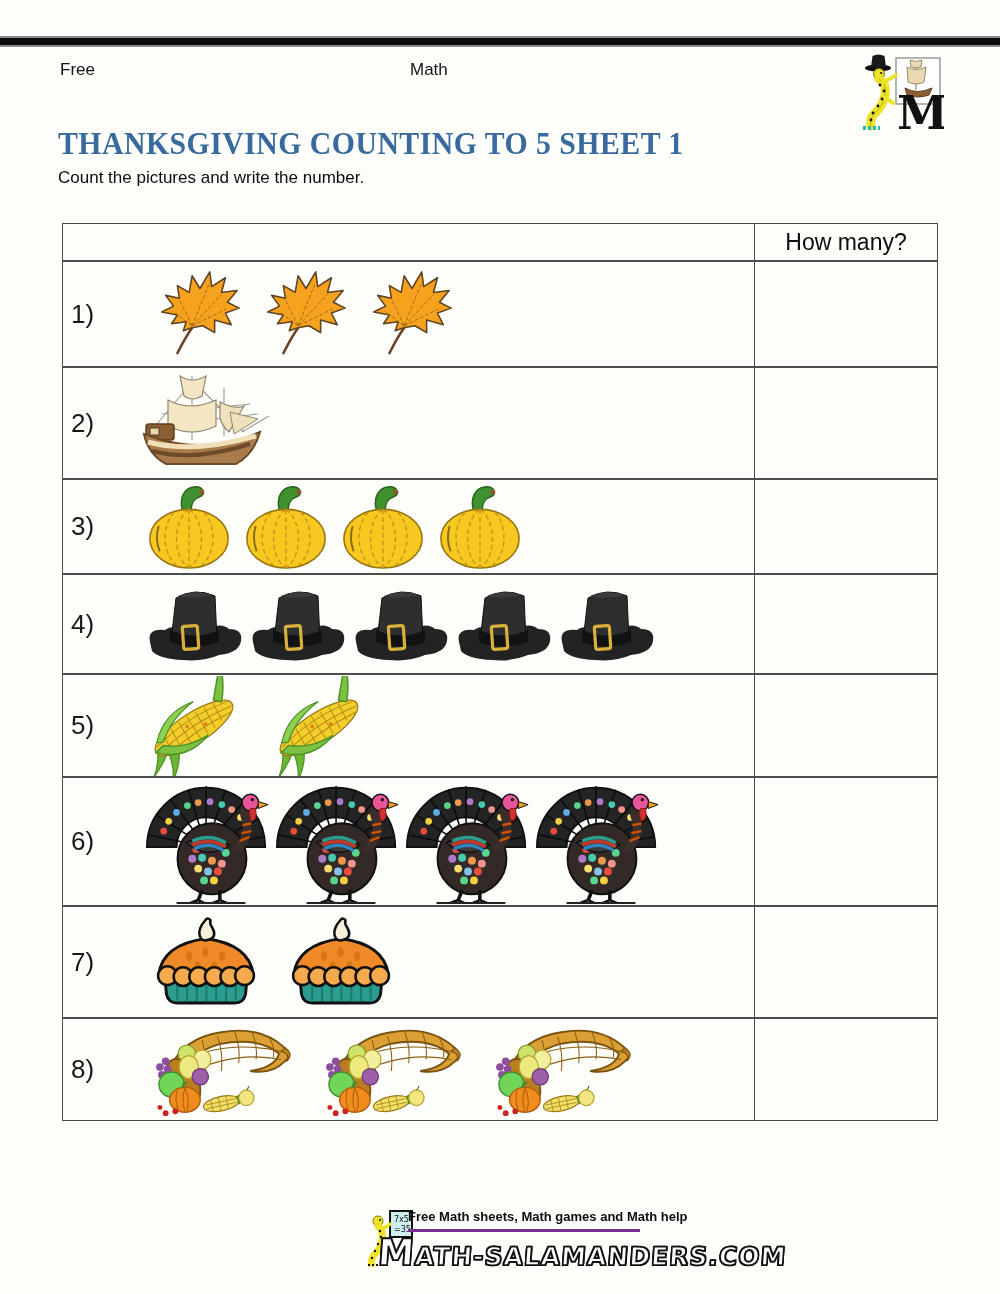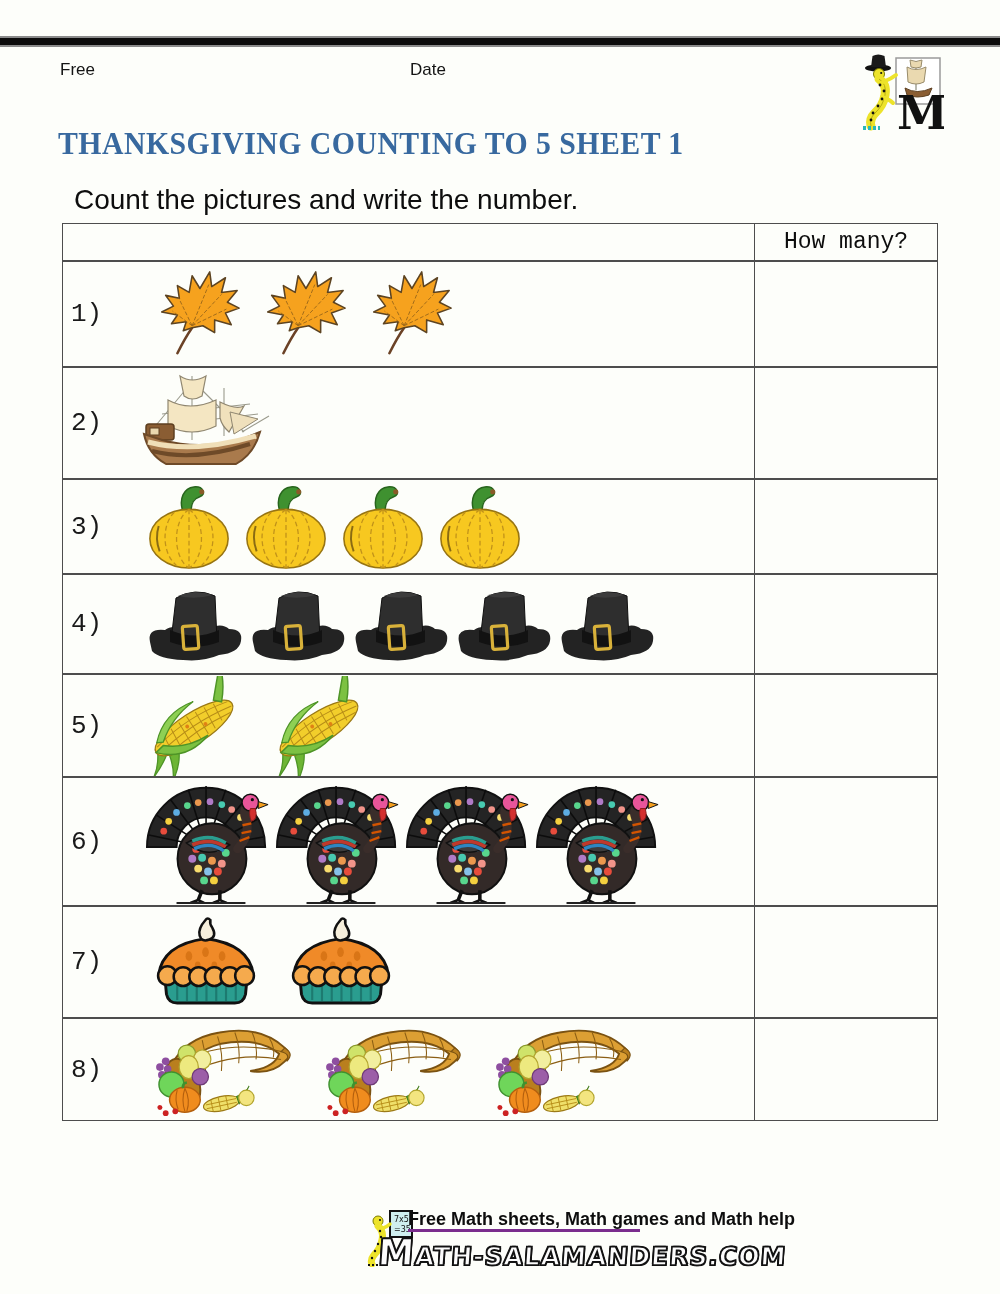--- a/index.html
+++ b/index.html
@@ -3,51 +3,51 @@
 <meta charset="utf-8">
 <style>
   html,body{margin:0;padding:0;}
   body{width:1000px;height:1294px;position:relative;background:#FDFEFA;font-family:"Liberation Sans",sans-serif;color:#111;overflow:hidden;}
   .topbar{position:absolute;left:0;top:36px;width:1000px;height:7px;background:#0b0b0b;border-top:2px solid #8a8a8a;border-bottom:2px solid #8a8a8a;}
   .field-label{position:absolute;top:60px;font-size:17px;color:#141414;}
   .name-label{left:60px;}
   .date-label{left:410px;}
   .site-logo{position:absolute;left:858px;top:50px;width:86px;height:88px;}
   .title{position:absolute;left:58px;top:126px;margin:0;font-family:"Liberation Serif",serif;font-weight:600;font-size:31px;color:#38699F;letter-spacing:.5px;transform:scaleX(.96);transform-origin:left center;white-space:nowrap;}
-  .instructions{position:absolute;left:58px;top:168px;margin:16px;font-size:28px;color:#0d0d0d;}
+  .instructions{position:absolute;left:58px;top:168px;margin:0;font-size:17px;color:#0d0d0d;}
   
   .wtable{position:absolute;left:62px;top:223px;width:876px;border:1.5px solid #4d4d4d;box-sizing:border-box;background:transparent;}
-  .trow,.thead-row{display:flex;box-sizing:border-box;font-family:Liberation Mono, monospace;}
+  .trow,.thead-row{display:flex;box-sizing:border-box;}
   .trow{border-top:2px solid #4d4d4d;}
   .thead-row{height:36px;}
   .cell-left{width:691px;box-sizing:border-box;display:flex;align-items:center;position:relative;}
   .cell-right{flex:1;box-sizing:border-box;border-left:1.5px solid #4d4d4d;}
   .cell-right.head{display:flex;align-items:center;justify-content:center;font-size:23px;color:#0d0d0d;}
   .rownum{width:64px;padding-left:8px;flex:none;font-size:26px;color:#191919;}
   .pics{display:flex;align-items:center;height:100%;}
   .pics.vend{align-items:flex-end;}
   .pic{display:inline-block;flex:none;}
   .pic svg{display:block;width:100%;height:100%;}
   
   .footer{position:absolute;left:358px;top:1203px;width:320px;height:70px;}
   .footer-salamander{position:absolute;left:8px;top:6px;width:50px;height:58px;}
-  .tagline{position:absolute;left:50px;top:6px;font-size:18px;font-weight:bold;color:#0d0d0d;white-space:nowrap;}
+  .tagline{position:absolute;left:50px;top:6px;font-size:13px;font-weight:bold;color:#0d0d0d;white-space:nowrap;}
   .purple-rule{position:absolute;left:50px;top:26px;width:232px;height:3px;background:#7B2D8E;}
   .wordmark{position:absolute;left:20px;top:28px;font-family:"DejaVu Sans",sans-serif;font-weight:800;font-size:25px;letter-spacing:1px;text-transform:uppercase;color:#fcfcfc;-webkit-text-stroke:1.5px #111;text-shadow:1px 1px 0 #111,-1px -1px 0 #111,1px -1px 0 #111,-1px 1px 0 #111;transform:skewX(-4deg);white-space:nowrap;}
   .wordmark::first-letter{font-size:1.45em;}
 </style>
 </head>
 <body>
 
 <div class="page">
 
   <div class="topbar"></div>
 
   <div class="field-label name-label">Free</div>
-  <div class="field-label date-label">Date</div>
+  <div class="field-label date-label">Math</div>
 
   <div class="site-logo">
     <svg viewBox="0 0 86 88">
       <rect x="38" y="8" width="44" height="46" fill="#ffffff" stroke="#9a9a9a" stroke-width="1.5"></rect>
       <path d="M58 14 L58 40" stroke="#8a8a7a" stroke-width="1.2" fill="none"></path>
       <path d="M47 38 Q59 45 74 38 L71 45 Q59 49 49 45 Z" fill="#8a5d33" stroke="#5d3f20" stroke-width="1"></path>
       <path d="M49 17 Q58 22 68 17 L66 32 Q58 36 50 32 Z" fill="#EAD9B0" stroke="#998c6b" stroke-width="1"></path>
       <path d="M52 10 Q58 13 64 10 L63 17 Q58 19 53 17 Z" fill="#EAD9B0" stroke="#998c6b" stroke-width="1"></path>
       <text x="39" y="79" font-size="46" font-weight="bold" fill="#111" font-family="'DejaVu Serif',serif">M</text>
       <ellipse cx="20" cy="18" rx="13" ry="3.6" fill="#111"></ellipse>

